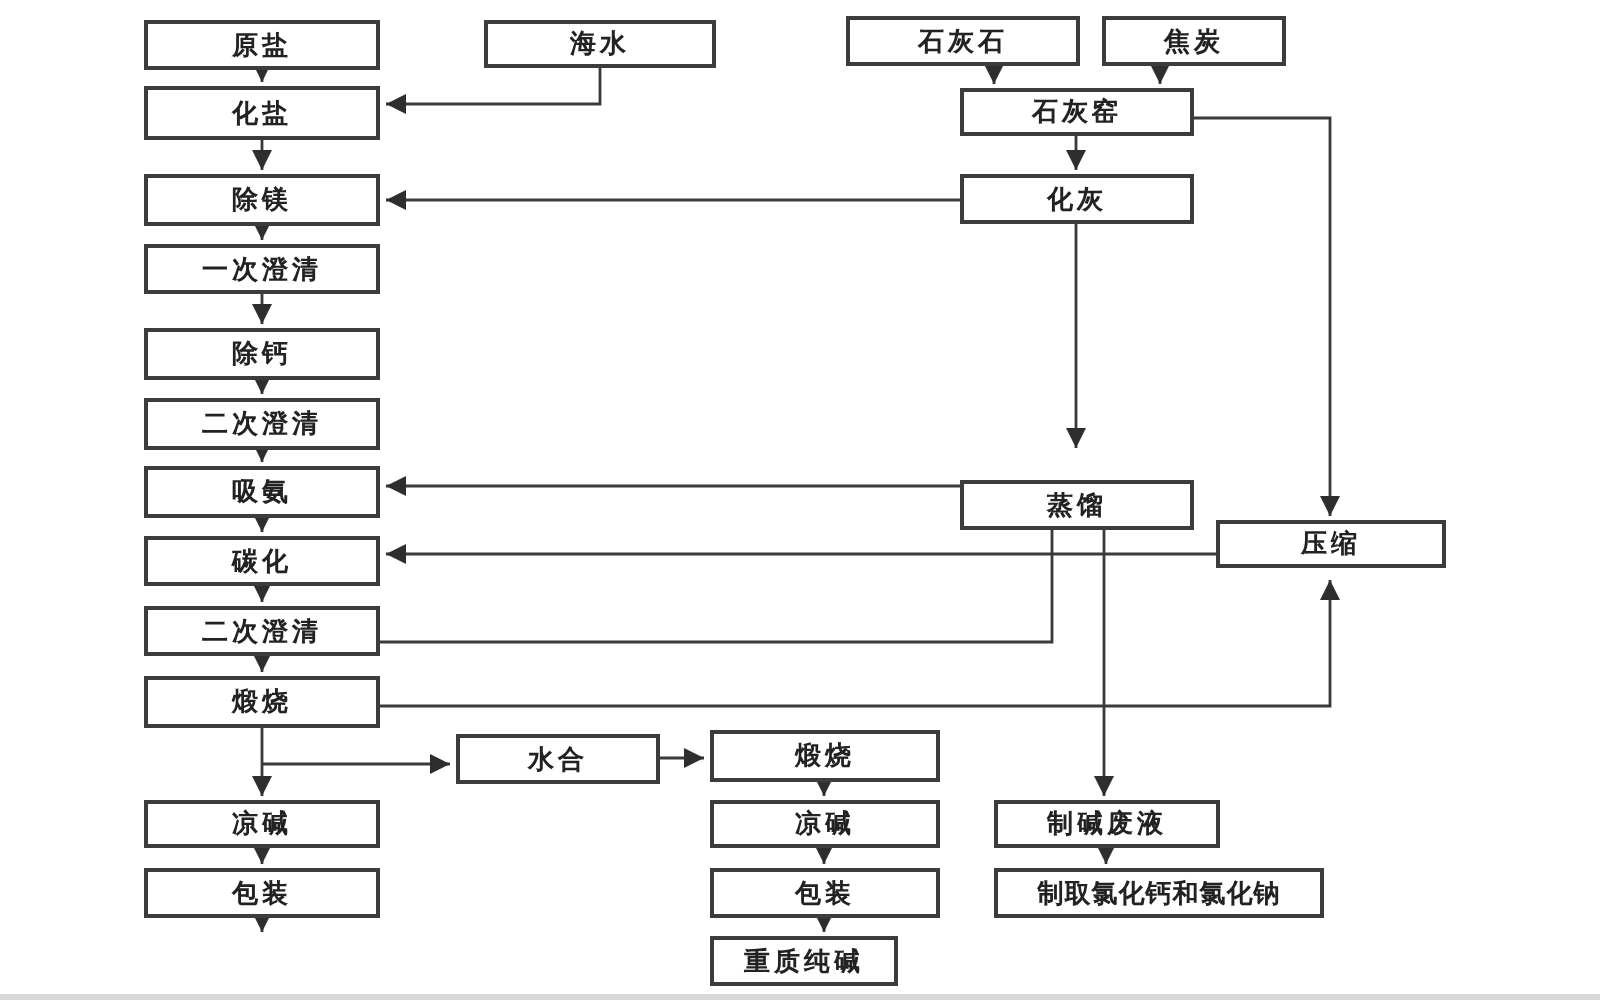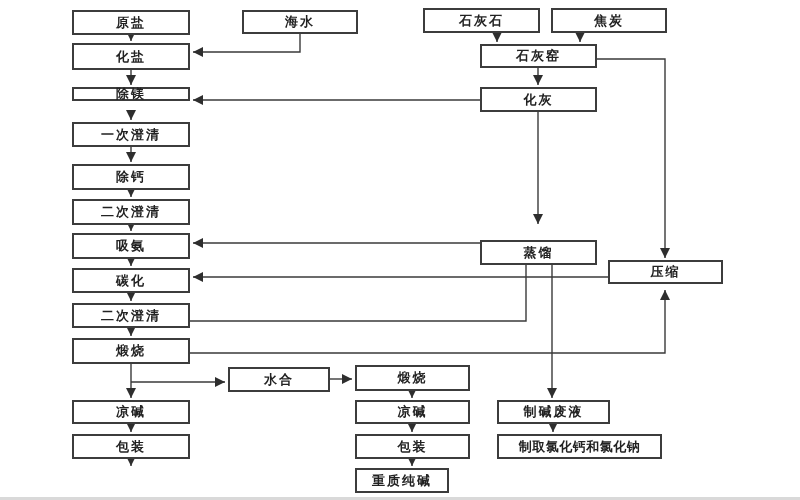--- a/index.html
+++ b/index.html
@@ -66,24 +66,24 @@
     <path class="edge" marker-end="url(#ah)" d="M608,277 H193"></path>
     <path class="edge" marker-end="url(#ah)" d="M190,321 H526 V254"></path>
     <path class="edge" marker-end="url(#ah)" d="M190,353 H665 V290"></path>
     <path class="edge" marker-end="url(#ah)" d="M552,251 V398"></path>
     <path class="edge" marker-end="url(#ah)" d="M553,424 V432"></path>
   </svg>
 
   <div class="node" style="left:72px;top:10px;width:118px;height:25px">原盐</div>
   <div class="node" style="left:242px;top:10px;width:116px;height:24px">海水</div>
   <div class="node" style="left:423px;top:8px;width:117px;height:25px">石灰石</div>
-  <div class="node" style="left:551px;top:8px;width:116px;height:25px">焦炭</div>
+  <div class="node" style="left:551px;top:8px;width:92px;height:25px">焦炭</div>
   <div class="node" style="left:72px;top:43px;width:118px;height:27px">化盐</div>
   <div class="node" style="left:480px;top:44px;width:117px;height:24px">石灰窑</div>
-  <div class="node" style="left:72px;top:87px;width:118px;height:14px">除镁</div>
+  <div class="node" style="left:72px;top:87px;width:118px;height:26px">除镁</div>
   <div class="node" style="left:480px;top:87px;width:117px;height:25px">化灰</div>
   <div class="node" style="left:72px;top:122px;width:118px;height:25px">一次澄清</div>
   <div class="node" style="left:72px;top:164px;width:118px;height:26px">除钙</div>
   <div class="node" style="left:72px;top:199px;width:118px;height:26px">二次澄清</div>
   <div class="node" style="left:72px;top:233px;width:118px;height:26px">吸氨</div>
   <div class="node" style="left:480px;top:240px;width:117px;height:25px">蒸馏</div>
   <div class="node" style="left:72px;top:268px;width:118px;height:25px">碳化</div>
   <div class="node" style="left:608px;top:260px;width:115px;height:24px">压缩</div>
   <div class="node" style="left:72px;top:303px;width:118px;height:25px">二次澄清</div>
   <div class="node" style="left:72px;top:338px;width:118px;height:26px">煅烧</div>

